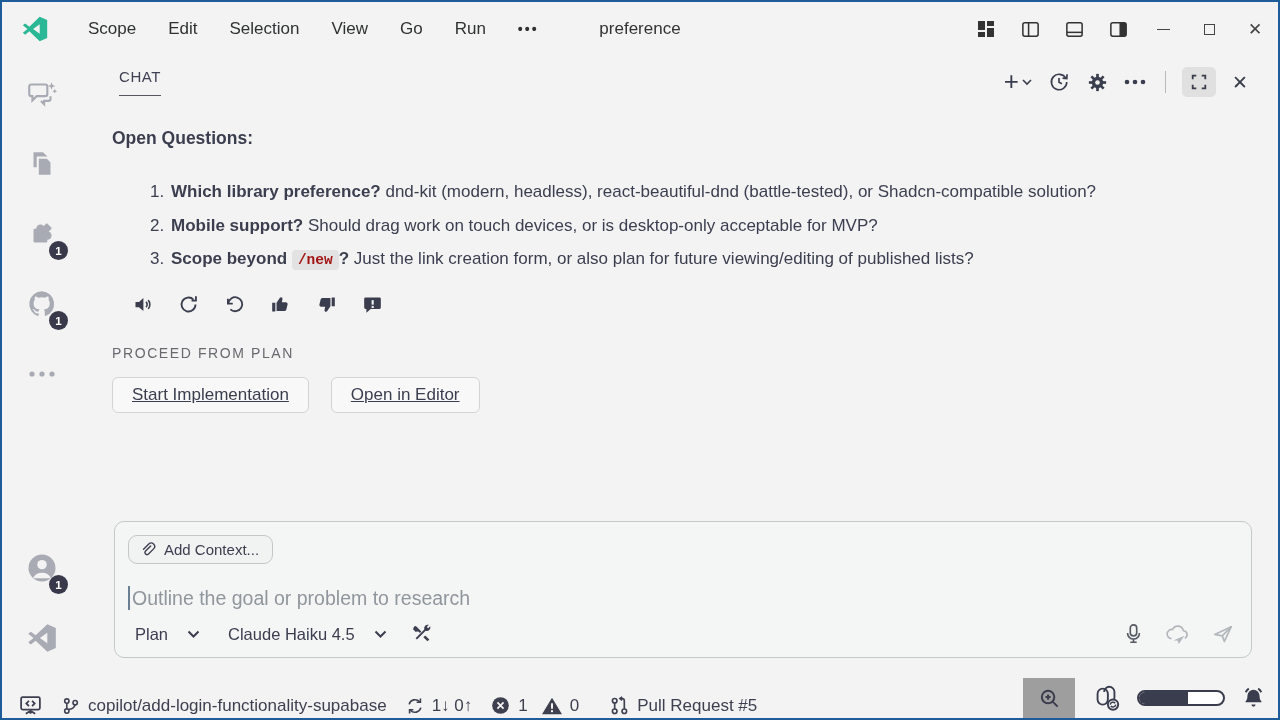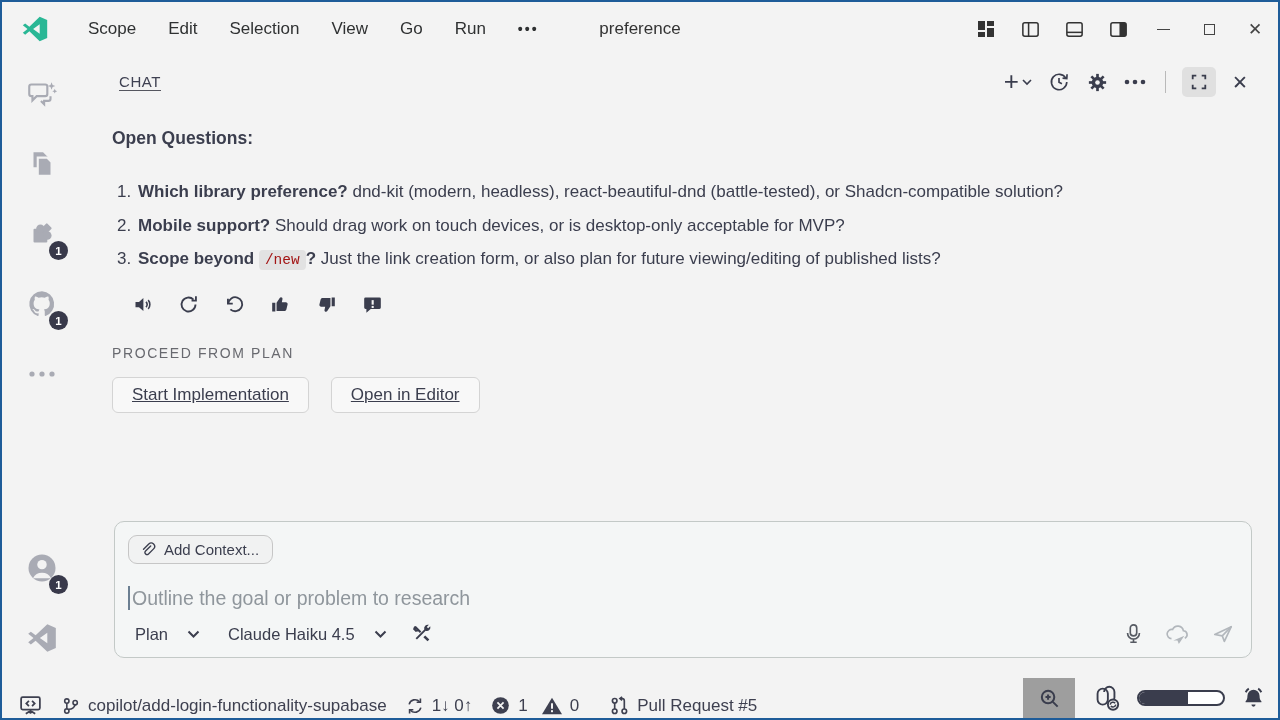--- a/index.html
+++ b/index.html
@@ -22,35 +22,35 @@
   
   .activitybar { position:absolute; left:0; top:54px; bottom:40px; width:80px; display:flex; flex-direction:column; align-items:center; }
   .ab-item { position:relative; width:48px; height:48px; display:flex; align-items:center; justify-content:center; margin-top:22px; }
   .ab-item.first { margin-top:14px; }
   .ab-spacer { flex:1; }
   .badge { position:absolute; right:-2px; bottom:-2px; min-width:19px; height:19px; border-radius:50%; background:#38394a; color:#fff; font-size:11.5px; font-weight:bold; display:flex; align-items:center; justify-content:center; }
 
   
   .main { position:absolute; left:80px; top:54px; right:0; bottom:40px; }
   .tabbar { position:relative; height:52px; display:flex; align-items:center; }
-  .tab { margin-left:37px; font-size:15px; letter-spacing:.6px; color:#3f4152; padding-bottom:0; border-bottom:1.6px solid #55565f; }
+  .tab { margin-left:37px; font-size:15px; letter-spacing:.6px; color:#3f4152; padding-bottom:10px; border-bottom:1.6px solid #55565f; }
   .tab-actions { position:absolute; right:24px; top:0; height:52px; display:flex; align-items:center; gap:10px; }
   .ta-btn { display:flex; align-items:center; justify-content:center; width:28px; height:28px; border-radius:5px; }
   .ta-btn.grouped { width:auto; gap:2px; padding:0 2px; }
   .ta-divider { width:1px; height:22px; background:#b9b9b9; margin:0 6px; }
   .ta-btn.active { background:#e0e0e0; width:34px; height:30px; }
   .plus-glyph { font-size:26px; font-weight:300; color:#3a3d4d; line-height:1; margin-top:-3px; }
   .close-glyph { font-size:19px; color:#3a3d4d; line-height:1; }
 
   .content { padding:20px 60px 0 30px; font-size:17px; color:#3b3e4e; }
   .heading { font-weight:bold; font-size:17.5px; margin-bottom:26px; }
-  ol.questions { margin-left:24px; line-height:33.5px; }
+  ol.questions { margin-left:57px; line-height:33.5px; }
   ol.questions li { padding-left:2px; }
   .q-bold { font-weight:bold; }
-  .inline-code { font-family:"Liberation Mono", monospace; font-size:14.5px; font-weight:normal; color:#a31515; background:#e2e2e2; border-radius:4px; padding:2px 6px; }
+  .inline-code { font-family:"Liberation Mono", monospace; font-size:14.5px; font-weight:bold; color:#a31515; background:#e2e2e2; border-radius:4px; padding:2px 6px; }
   .msg-actions { display:flex; align-items:center; gap:25px; margin:16px 0 0 20px; }
   .section-label { margin-top:30px; font-size:14px; letter-spacing:1.6px; color:#68696f; }
   .btn-row { display:flex; gap:22px; margin-top:16px;text-decoration:underline; }
   .btn { font-size:17px; color:#3b3e4e; background:#f8f8f8; border:1px solid #d4d4d4; border-radius:6px; padding:7px 19px; cursor:pointer; font-family:inherit; }
 
   
   .inputbox { position:absolute; left:32px; right:26px; bottom:20px; height:137px; border:1px solid #c3c9c7; border-radius:10px; background:#f4f6f6; }
   .chip { display:inline-flex; align-items:center; gap:8px; margin:13px 0 0 13px; padding:5px 13px 5px 10px; border:1px solid #c6c6c6; border-radius:9px; background:#f1f2f2; font-size:15px; color:#3b3e4e; }
   .placeholder-row { display:flex; align-items:center; margin:22px 0 0 13px; }
   .caret { width:2px; height:24px; background:#6b7f92; margin-right:2px; }

